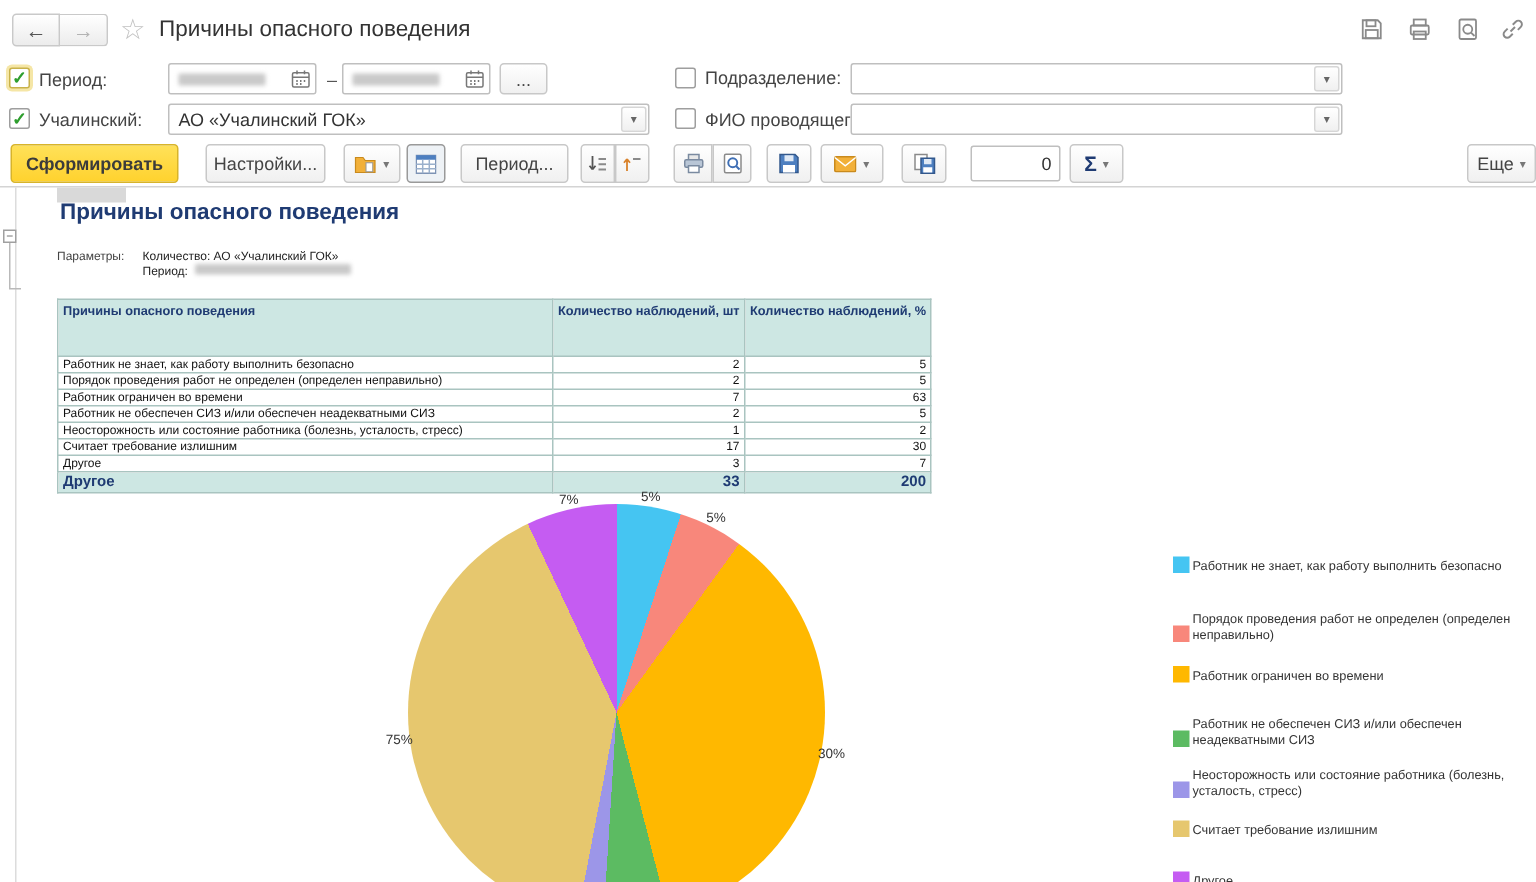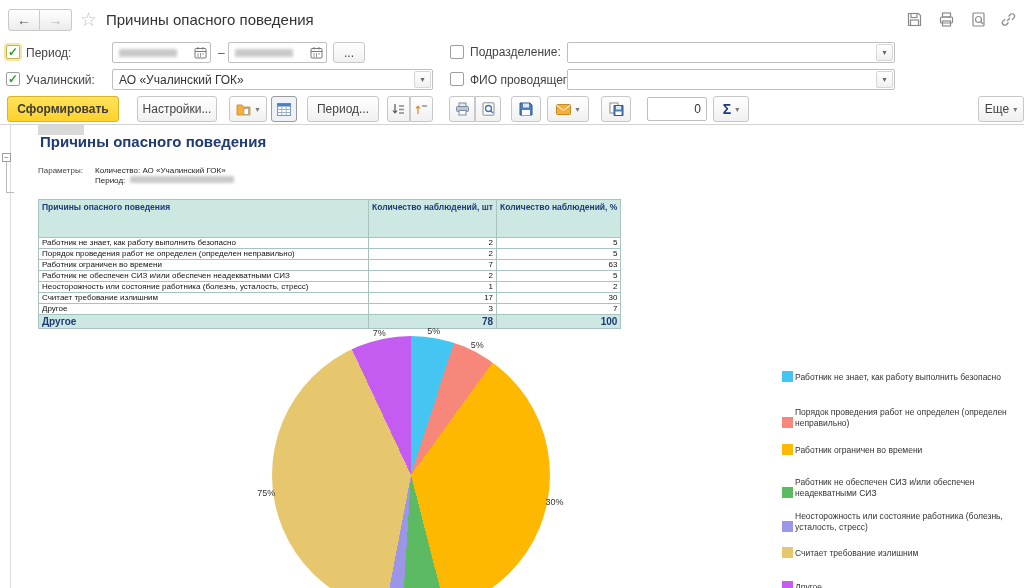--- a/index.html
+++ b/index.html
@@ -331,22 +331,22 @@
           <td class="num">17</td>
           <td class="num">30</td>
         </tr>
         <tr>
           <td>Другое</td>
           <td class="num">3</td>
           <td class="num">7</td>
         </tr>
         <tr class="total">
           <td>Другое</td>
-          <td class="num">78</td>
-          <td class="num">100</td>
+          <td class="num">33</td>
+          <td class="num">200</td>
         </tr>
       </tbody>
   </table>
 
   <div id="pie" style="background: conic-gradient(rgb(69, 197, 242) 0deg, rgb(69, 197, 242) 18deg, rgb(248, 135, 123) 18deg, rgb(248, 135, 123) 36deg, rgb(255, 184, 0) 36deg, rgb(255, 184, 0) 165.6deg, rgb(92, 187, 98) 165.6deg, rgb(92, 187, 98) 183.6deg, rgb(156, 150, 232) 183.6deg, rgb(156, 150, 232) 190.8deg, rgb(230, 199, 110) 190.8deg, rgb(230, 199, 110) 334.8deg, rgb(197, 92, 242) 334.8deg, rgb(197, 92, 242) 360deg);"></div>
   <div id="pie-labels">
       <span class="pie-label" style="left: 433.839px; top: 330.798px;">5%</span>
       <span class="pie-label" style="left: 477.283px; top: 344.913px;">5%</span>
       <span class="pie-label" style="left: 554.414px; top: 502.358px;">30%</span>
       <span class="pie-label" style="left: 266.151px; top: 493.299px;">75%</span>

